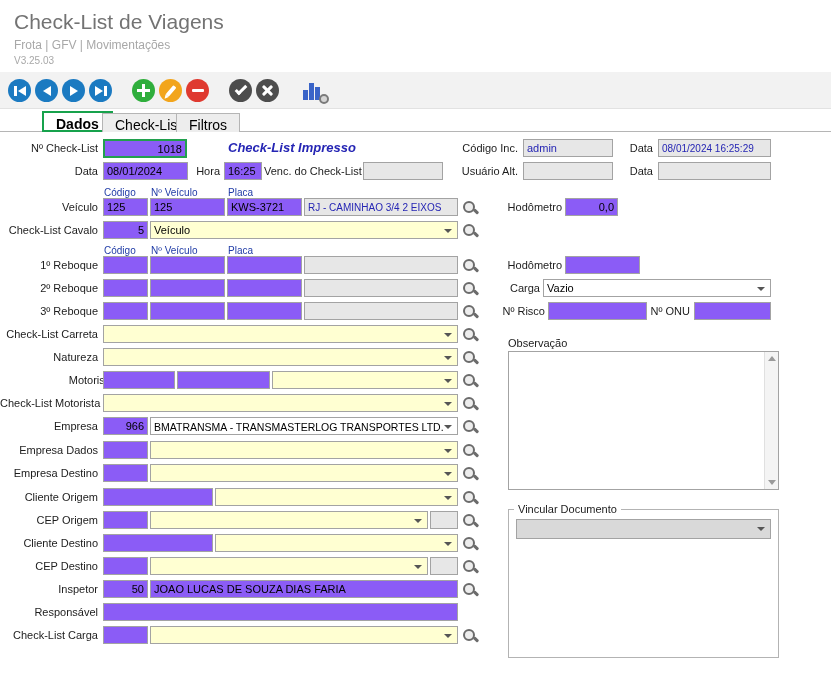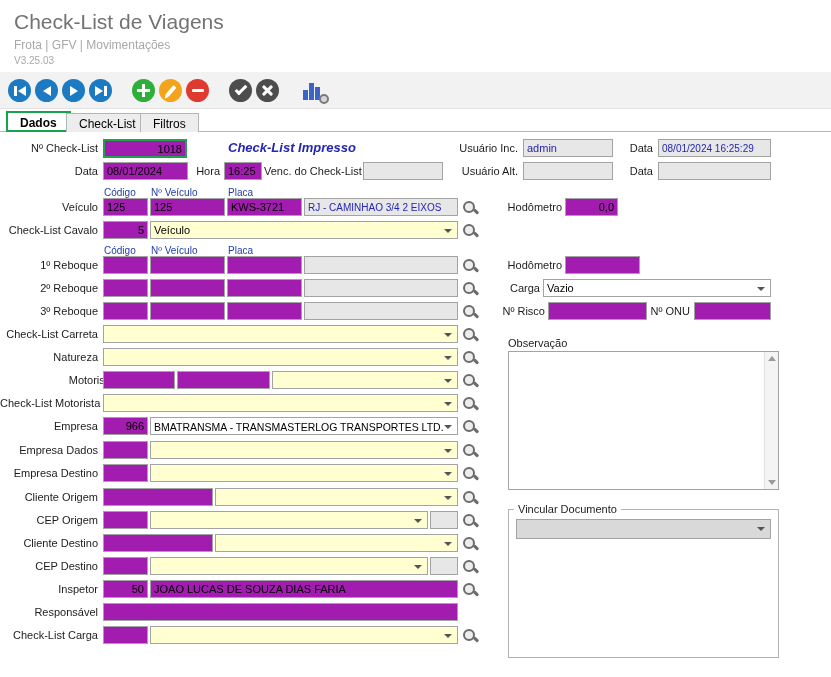--- a/index.html
+++ b/index.html
@@ -35,28 +35,28 @@
   .xm::after { transform: rotate(-45deg); }
   .chart { position: absolute; left: 303px; top: 8px; width: 26px; height: 22px; cursor: pointer; }
   .chart .b { position: absolute; bottom: 2px; width: 5px; background: #3a64c8; }
   .chart .b1 { left: 0; height: 10px; }
   .chart .b2 { left: 6px; height: 17px; }
   .chart .b3 { left: 12px; height: 13px; }
   .chart .gear { position: absolute; right: 0; bottom: -2px; width: 10px; height: 10px; border: 2px solid #7a7a7a; border-radius: 50%; background: #d5d5d5; }
 
   
   .tabs { position: absolute; left: 0; top: 111px; width: 831px; height: 21px; border-bottom: 1px solid #b5b5b5; }
-  .tab { position: absolute; top: 2px; height: 19px; padding: 3px 12px; font-size: 12px; background: #ededed; border: 1px solid #b5b5b5; border-bottom: none; white-space: nowrap; cursor: pointer; }
+  .tab { position: absolute; top: 2px; height: 19px; padding: 3px 12px; font-size: 14px; background: #ededed; border: 1px solid #b5b5b5; border-bottom: none; white-space: nowrap; cursor: pointer; margin-left: 36px; }
   .tab.active { top: 0; height: 21px; background: #fff; border: 2px solid #17a24c; font-weight: bold; }
 
   
   .lbl { position: absolute; font-size: 11px; color: #1c1c1c; text-align: right; white-space: nowrap; }
   .lbl-l { position: absolute; font-size: 11px; color: #1c1c1c; white-space: nowrap; }
   .colhdr { position: absolute; font-size: 10px; color: #1f3ba6; white-space: nowrap; }
-  .fld { position: absolute; height: 18px; border: 1px solid #a3a3a3; background: #a21caf; font-size: 11px; padding: 2px 3px; white-space: nowrap; overflow: hidden; }
+  .fld { position: absolute; height: 18px; border: 1px solid #a3a3a3; background: #8b5cf6; font-size: 11px; padding: 2px 3px; white-space: nowrap; overflow: hidden; }
   .fld.gray { background: #e7e7e7; }
   .fld.right { text-align: right; }
   .fld.bluetxt { color: #2525b4; }
   .fld.small { font-size: 10px; padding-top: 3px; }
   .fld.greenb { border: 2px solid #22a04e; height: 19px; }
   .combo { position: absolute; height: 18px; border: 1px solid #a3a3a3; background: #fff; font-size: 11px; padding: 2px 18px 2px 3px; white-space: nowrap; overflow: hidden; cursor: pointer; }
   .combo.yellow { background: #ffffd2; }
   .combo.graycombo { background: #d9d9d9; }
   .combo.small { font-size: 10.5px; padding-top: 3px; }
   .combo::after { content: ""; position: absolute; right: 5px; top: 7px; border-left: 4px solid transparent; border-right: 4px solid transparent; border-top: 4px solid #555; }
@@ -127,21 +127,21 @@
 
   <div class="tabs">
     <div class="tab active" style="left:6px">Dados</div>
     <div class="tab" style="left:66px">Check-List</div>
     <div class="tab" style="left:140px">Filtros</div>
   </div>
 
   <div class="lbl" style="left:0;width:98px;top:142px">Nº Check-List</div>
   <div class="fld right greenb" style="left:103px;top:139px;width:84px">1018</div>
   <div class="status">Check-List Impresso</div>
-  <div class="lbl" style="left:430px;width:88px;top:142px">Usuário Inc.</div>
+  <div class="lbl" style="left:430px;width:88px;top:142px">Código Inc.</div>
   <div class="fld gray bluetxt" style="left:523px;top:139px;width:90px">admin</div>
   <div class="lbl" style="left:600px;width:53px;top:142px">Data</div>
   <div class="fld gray bluetxt small" style="left:658px;top:139px;width:113px">08/01/2024 16:25:29</div>
 
   <div class="lbl" style="left:0;width:98px;top:165px">Data</div>
   <div class="fld" style="left:103px;top:162px;width:85px">08/01/2024</div>
   <div class="lbl" style="left:193px;width:27px;top:165px">Hora</div>
   <div class="fld" style="left:224px;top:162px;width:38px">16:25</div>
   <div class="lbl" style="left:264px;width:96px;top:165px">Venc. do Check-List</div>
   <div class="fld gray" style="left:363px;top:162px;width:80px"></div>

